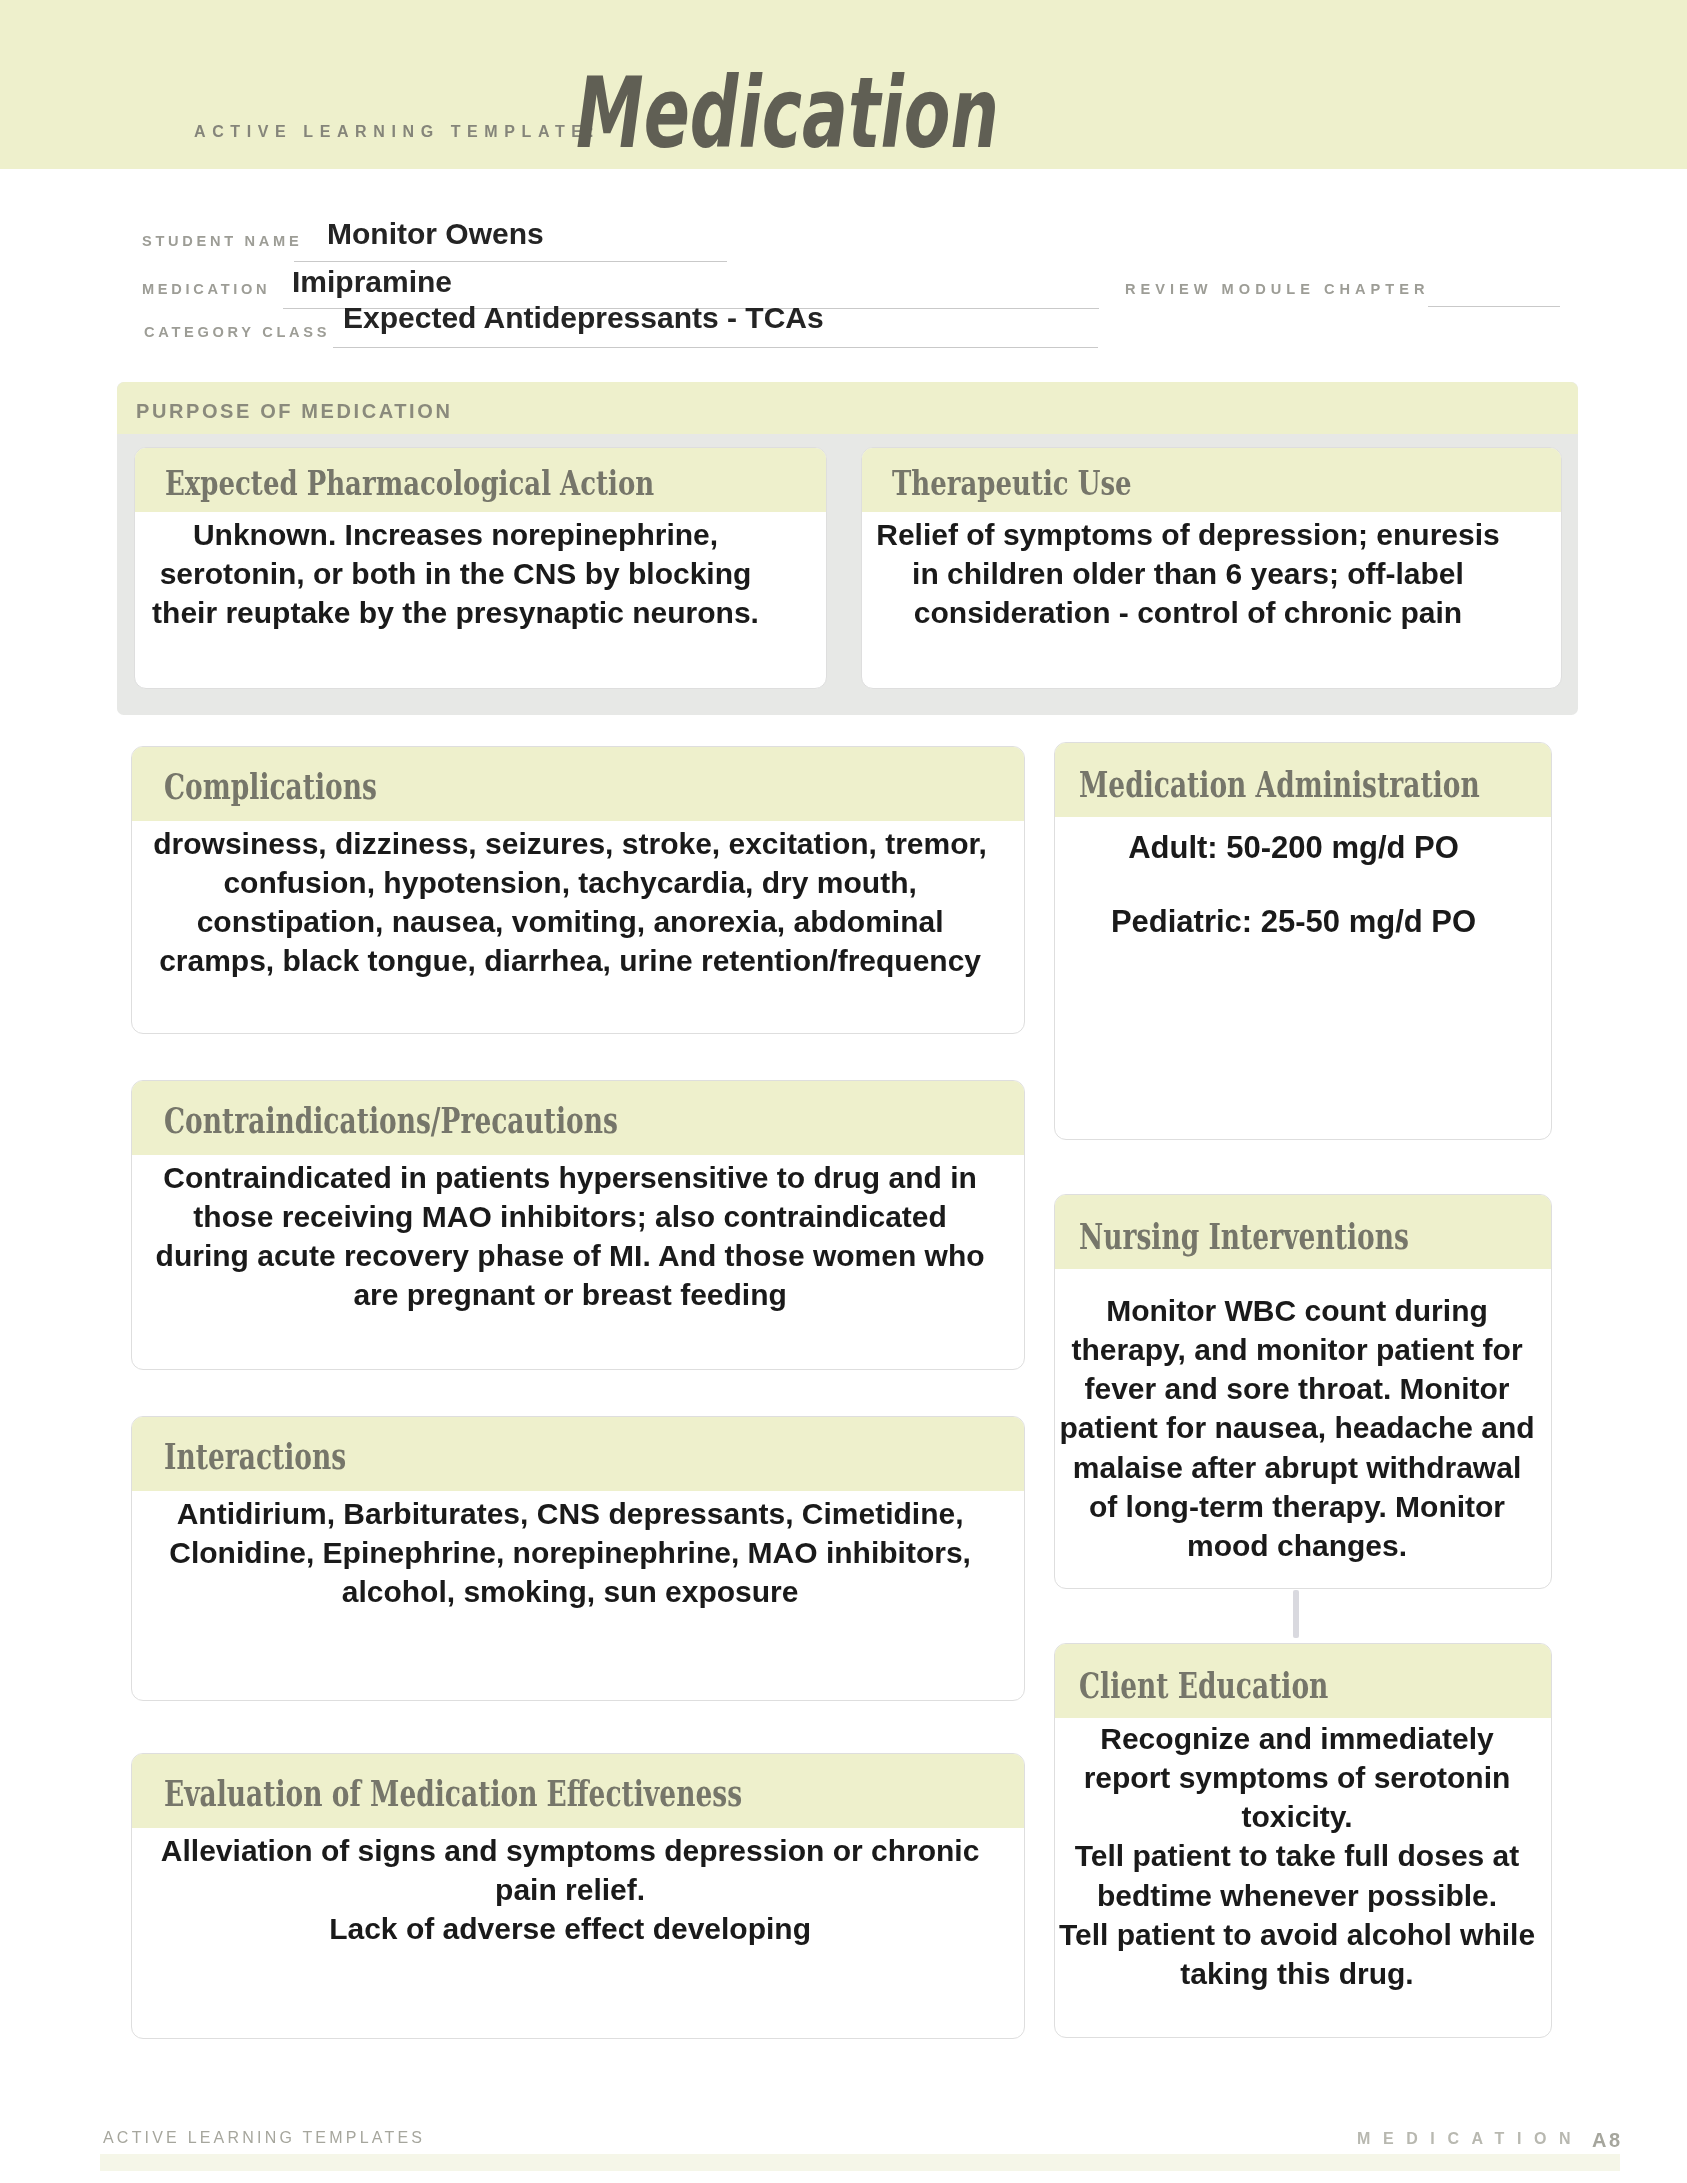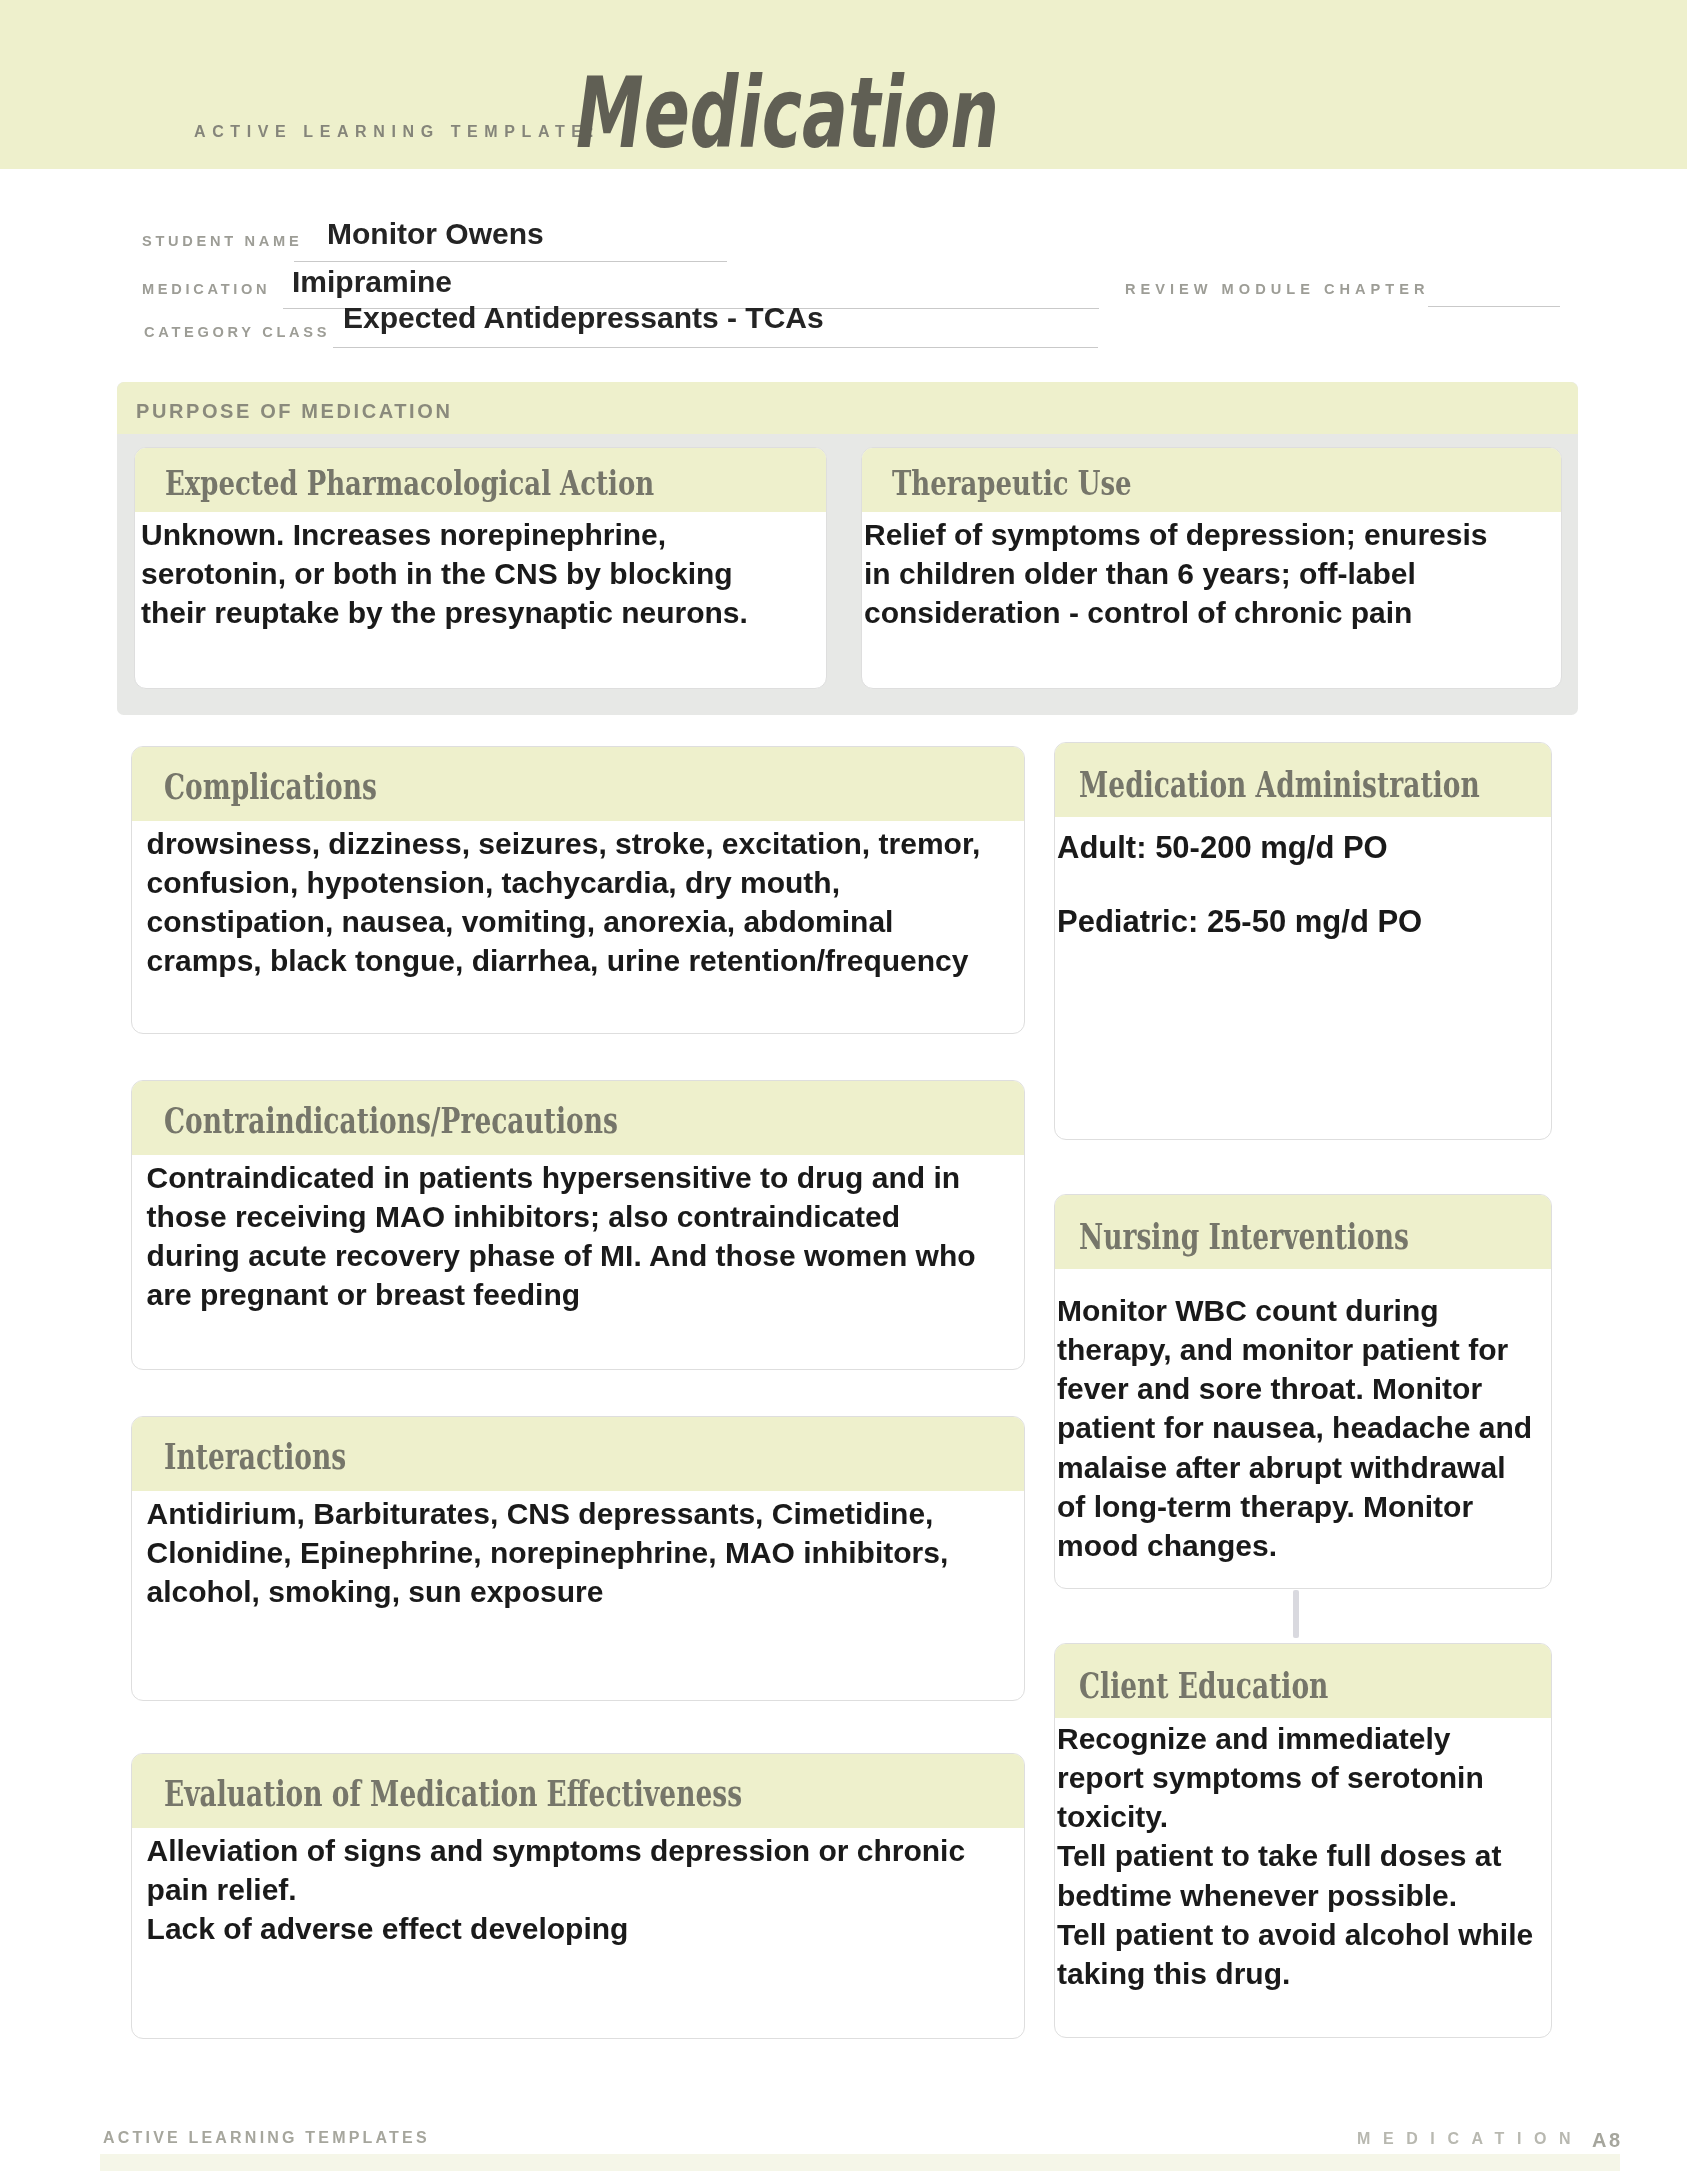--- a/index.html
+++ b/index.html
@@ -26,25 +26,25 @@
   .oband{position:absolute;background:#eef0cc;border-radius:8px 8px 0 0;}
   .olabel{position:absolute;font-size:20px;letter-spacing:2.6px;color:#8a8a7c;font-weight:700;}
 
   .card{position:absolute;background:#ffffff;border:0.7px solid #dedede;border-radius:12px;
         overflow:hidden;}
   .cband{position:absolute;left:0;top:0;right:0;background:#eef0cc;}
   .ctitle{position:absolute;font-size:26.5px;color:#76766a;
         font-weight:700;font-family:"DejaVu Serif",serif;white-space:nowrap;
         transform:scaleY(1.32);transform-origin:left top;}
   .ctext{position:absolute;font-size:30px;line-height:1.30;
-        color:#1a1a1a;font-weight:700;text-align:left;white-space:pre-wrap;}
+        color:#1a1a1a;font-weight:700;text-align:center;white-space:pre-wrap;}
 
   .mark{position:absolute;background:#b9b9c4;opacity:.55;border-radius:2px;}
   .footer-band{position:absolute;left:0;background:#f5f6e8;}
-  .fleft{position:absolute;font-size:16px;letter-spacing:3.2px;color:#a6a69d;font-weight:700;text-align:center;}
+  .fleft{position:absolute;font-size:16px;letter-spacing:3.2px;color:#a6a69d;font-weight:400;text-align:center;}
   .fright{position:absolute;font-size:16px;color:#b8b8b0;letter-spacing:12.6px;font-weight:700;}
   .fpage{position:absolute;font-size:20px;color:#a6a69d;font-weight:700;letter-spacing:2.6px;}
 </style>
 </head>
 <body>
 
 <div class="page">
 
   <div class="hdr"></div>
   <div class="hdr-kicker">ACTIVE LEARNING TEMPLATE:</div>

